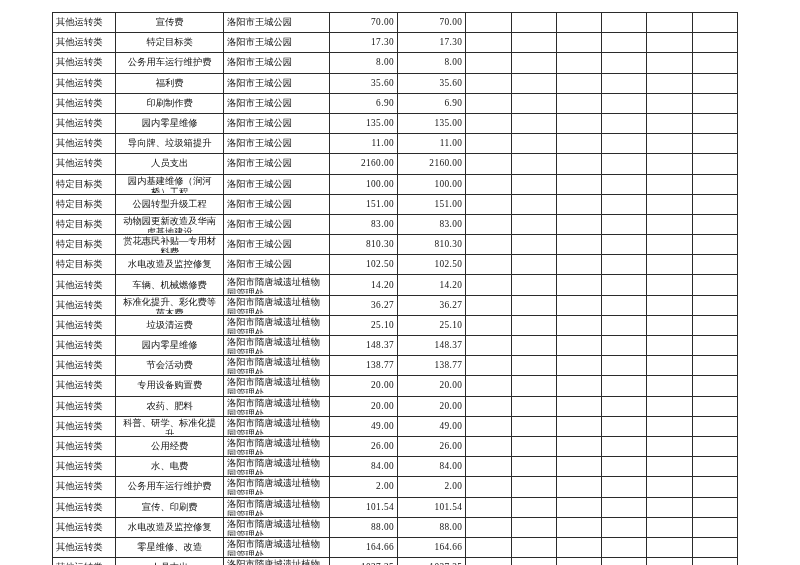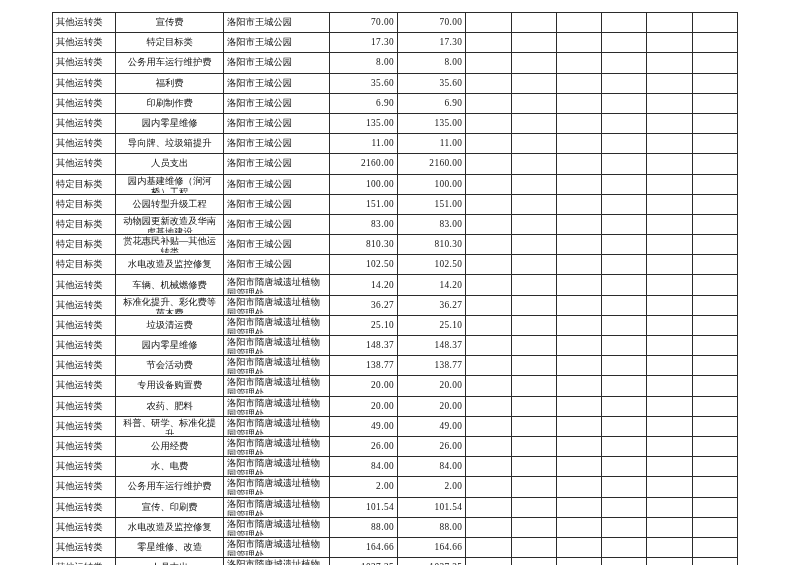--- a/index.html
+++ b/index.html
@@ -266,21 +266,21 @@
             <td class="blank"></td>
             <td class="blank"></td>
             <td class="blank"></td>
             <td class="blank"></td>
             <td class="blank"></td>
             <td class="blank"></td>
           </tr>
           <tr>
             <td class="cat">特定目标类</td>
             <td class="item">
-              <span class="clip2">赏花惠民补贴—其他运转类</span>
+              <span class="clip2">赏花惠民补贴—专用材料费</span>
             </td>
             <td class="org">
               <span class="clip2">洛阳市王城公园</span>
             </td>
             <td class="num">810.30</td>
             <td class="num">810.30</td>
             <td class="blank"></td>
             <td class="blank"></td>
             <td class="blank"></td>
             <td class="blank"></td>

